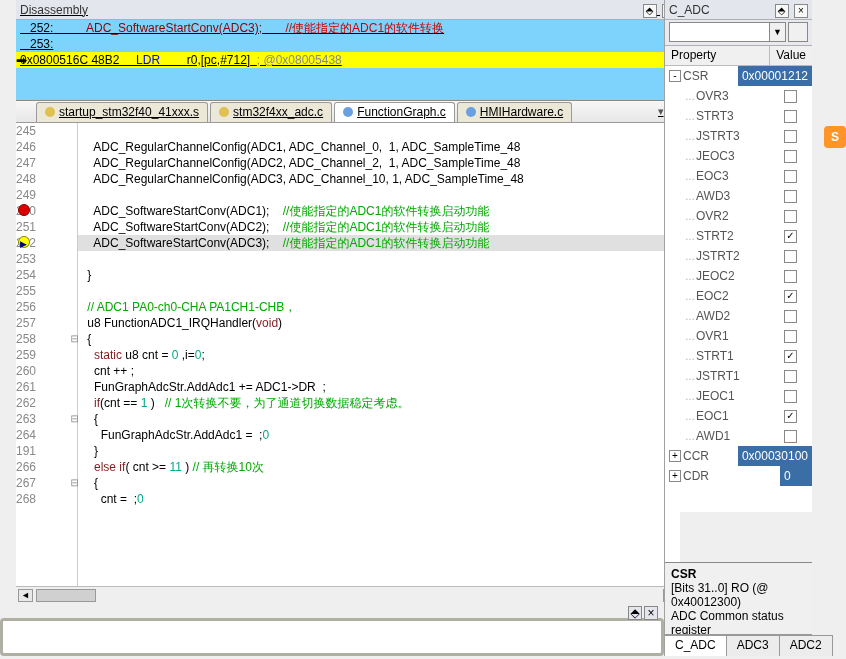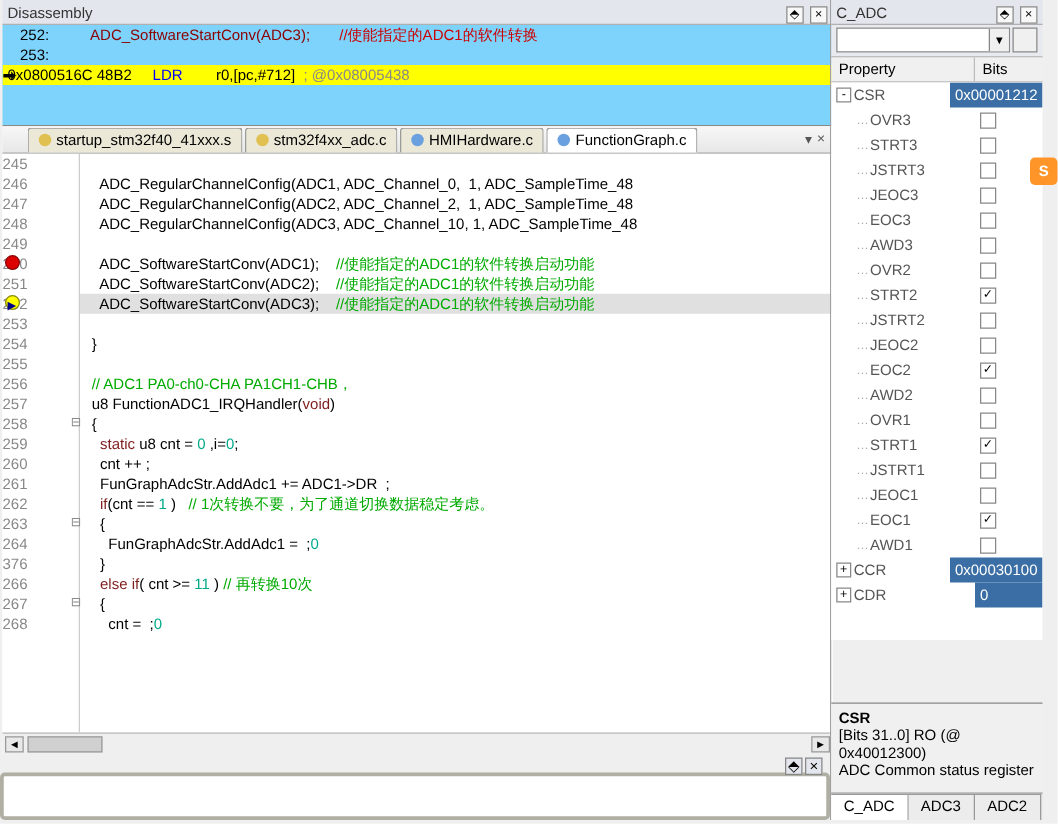--- a/index.html
+++ b/index.html
@@ -1,18 +1,18 @@
 <!DOCTYPE html>
 <html><head>
 <meta charset="utf-8">
 <style>
 * { margin: 0; padding: 0; box-sizing: border-box; font-family: "Segoe UI", Tahoma, sans-serif; font-size: 12px; }
 body { background: #efefef; width: 846px; height: 659px; overflow: hidden; position: relative; }
-.left-pane { position: absolute; left: 2px; top: 0; width: 664px; height: 604px; }
-.right-pane { position: absolute; left: 664px; top: 0; width: 170px; height: 656px; border-left: 1px solid #a0a0a0;}
+.left-pane { position: absolute; left: 16px; top: 0; width: 664px; height: 604px; text-decoration: underline; }
+.right-pane { position: absolute; left: 664px; top: 0; width: 148px; height: 656px; border-left: 1px solid #a0a0a0;}
 .pane-header { background: #e4e6ed; height: 20px; line-height: 20px; padding: 0 4px; border-bottom: 1px solid #b0b0b0; display:flex; justify-content: space-between; align-items:center;}
 .pane-header .title { color:#333; }
 .pane-header .ctrls span { display:inline-block; width:14px; height:14px; border:1px solid #888; margin-left:2px; text-align:center; line-height:12px; font-size:10px; background:#f8f8f8;}
 .disasm-body { background:#7dd3fc; height:80px; overflow:hidden; font-family: Consolas, monospace; font-size:13px; }
 .disasm-line { white-space: pre; padding:0 4px; height:16px; line-height:16px; }
 .dl-252 { color:#000;}
 .dl-252 .fn{color:#8b0000;}
 .dl-hl { background:#ffff00; }
 .dl-hl .op{color:#00f;}
 .editor-wrap { border-top:1px solid #8a8a8a; height:504px; background:#fff; position:relative;}
@@ -82,27 +82,27 @@
   <div class="editor-wrap">
     <div class="tabs" id="tabs">
         <div class="tab">
           <span class="dot" style="background:#e0c050"></span>
           <span>startup_stm32f40_41xxx.s</span>
         </div>
         <div class="tab">
           <span class="dot" style="background:#e0c050"></span>
           <span>stm32f4xx_adc.c</span>
         </div>
+        <div class="tab active">
+          <span class="dot" style="background:#6aa0e0"></span>
+          <span>FunctionGraph.c</span>
+        </div>
         <div class="tab">
           <span class="dot" style="background:#6aa0e0"></span>
           <span>HMIHardware.c</span>
-        </div>
-        <div class="tab active">
-          <span class="dot" style="background:#6aa0e0"></span>
-          <span>FunctionGraph.c</span>
         </div>
       <div class="tab-ctrls">
         <span>▾</span>
         <span>×</span>
       </div>
     </div>
     <div class="code-area">
       <div class="gutter" id="gutter">
           <div class="gut-row">245</div>
           <div class="gut-row">246</div>
@@ -117,21 +117,21 @@
           <div class="gut-row">255</div>
           <div class="gut-row">256</div>
           <div class="gut-row">257</div>
           <div class="gut-row">258<span style="position: absolute; right: -2px; font-size: 10px; color: rgb(136, 136, 136);">⊟</span></div>
           <div class="gut-row">259</div>
           <div class="gut-row">260</div>
           <div class="gut-row">261</div>
           <div class="gut-row">262</div>
           <div class="gut-row">263<span style="position: absolute; right: -2px; font-size: 10px; color: rgb(136, 136, 136);">⊟</span></div>
           <div class="gut-row">264</div>
-          <div class="gut-row">376</div>
+          <div class="gut-row">191</div>
           <div class="gut-row">266</div>
           <div class="gut-row">267<span style="position: absolute; right: -2px; font-size: 10px; color: rgb(136, 136, 136);">⊟</span></div>
           <div class="gut-row">268</div>
         </div>
       <div class="code-col" id="codecol">
           <div class="code-row"></div>
           <div class="code-row"><span>   ADC_RegularChannelConfig(ADC1, ADC_Channel_0,  1, ADC_SampleTime_48</span></div>
           <div class="code-row"><span>   ADC_RegularChannelConfig(ADC2, ADC_Channel_2,  1, ADC_SampleTime_48</span></div>
           <div class="code-row"><span>   ADC_RegularChannelConfig(ADC3, ADC_Channel_10, 1, ADC_SampleTime_48</span></div>
           <div class="code-row"></div>
@@ -183,21 +183,21 @@
   </div>
   <div class="right-tools">
     <div class="right-combo">
       <div style="flex:1"></div>
         <div class="dd">▼</div>
     </div>
     <div class="btn-sq"></div>
   </div>
   <div class="prop-head">
     <div class="ph-k">Property</div>
-    <div>Bits</div>
+    <div>Value</div>
   </div>
   <div class="prop-body" id="propbody">
       <div class="prop-row sel">
         <div class="pk">
           <span class="exp">-</span>
           <span class="nm">CSR</span>
         </div>
         <div class="pv">0x00001212</div>
       </div>
       <div class="prop-row">

